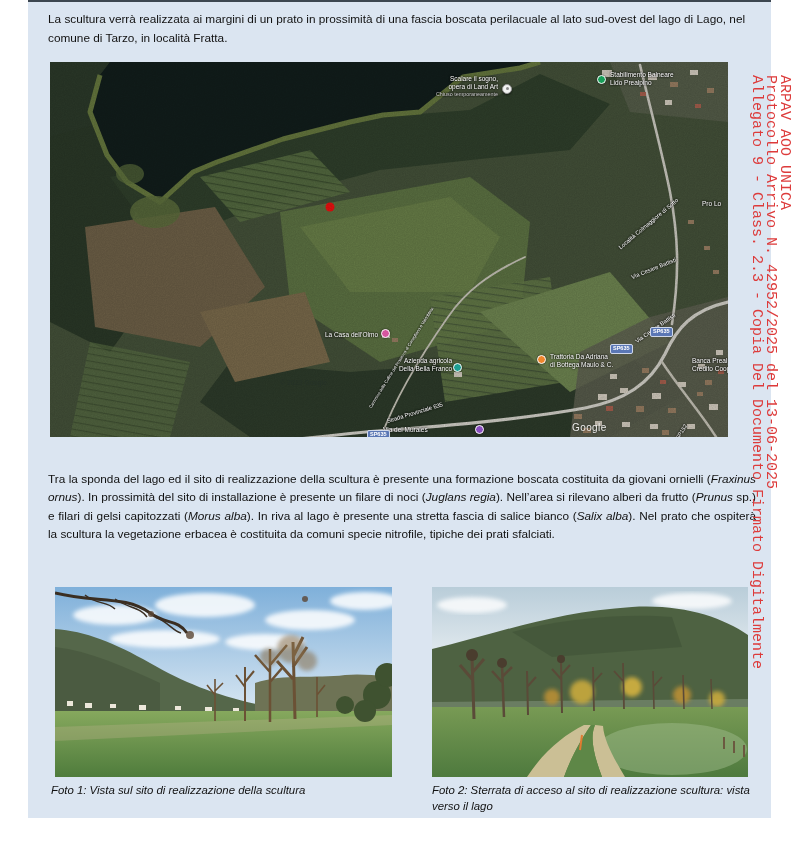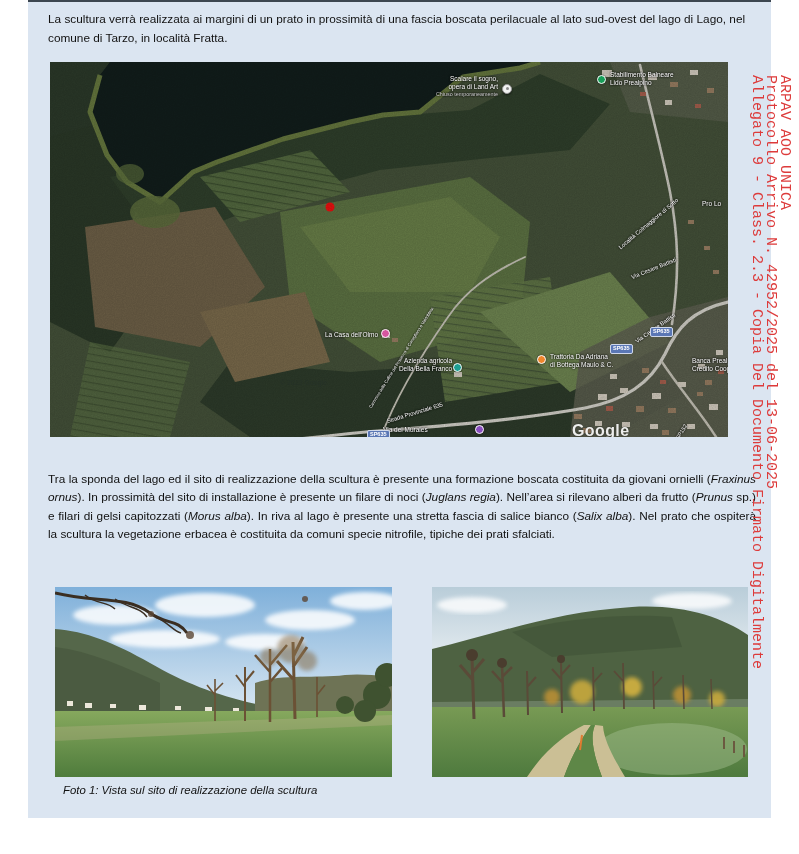--- a/index.html
+++ b/index.html
@@ -16,32 +16,32 @@
   .mlab .sub{color:#d2d2d2;font-size:5.4px;}
   .right{text-align:right;}
   .poi{position:absolute;width:9px;height:9px;border-radius:50%;border:1.5px solid #fff;
     box-sizing:border-box;box-shadow:0 0 2px rgba(0,0,0,.6);}
   .pin{position:absolute;width:10px;height:10px;border-radius:50%;background:#f2f2f2;
     border:1px solid #9a9a9a;box-sizing:border-box;box-shadow:0 1px 2px rgba(0,0,0,.5);}
   .pin::after{content:"";position:absolute;left:3px;top:2px;width:3px;height:3px;border-radius:50%;background:#8a8a8a;}
   .badge{position:absolute;background:#5a77b5;color:#fff;font-size:5.5px;font-weight:bold;
     padding:1px 2px;border-radius:2px;border:1px solid #cfd8ea;line-height:1;}
   .rot{transform-origin:left bottom;}
-  .wm{position:absolute;color:#fff;opacity:.9;font-size:16px;letter-spacing:.4px;
-    text-shadow:0 0 2px rgba(0,0,0,.5);font-weight:bold;}
+  .wm{position:absolute;color:#fff;opacity:.9;font-size:10px;letter-spacing:.4px;
+    text-shadow:0 0 2px rgba(0,0,0,.5);}
   .cpr{position:absolute;color:#1d2630;opacity:.22;font-size:7px;}
   .figcap{position:absolute;left:20px;top:441px;width:700px;margin:0;font-size:11.6px;
     font-style:italic;color:#111;}
   .para2{position:absolute;left:20px;top:468px;width:708px;margin:0;font-size:11.8px;
     line-height:18.4px;color:#111;text-align:justify;}
   .photo{position:absolute;top:585px;overflow:hidden;background:#7a9157;}
   .photo1{left:27px;width:337px;height:190px;}
   .photo2{left:404px;width:316px;height:190px;}
   .fotocap{position:absolute;top:781px;margin:0;font-size:11.4px;font-style:italic;color:#111;line-height:15.5px;}
-  .cap1{left:35px;width:335px;font-style:italic;}
+  .cap1{left:23px;width:335px;font-style:italic;}
   .cap2{left:404px;width:330px;}
   .band{position:absolute;left:0;top:828px;width:741px;height:22px;background:#b9cde4;
     border:1px solid #6f87a5;border-left:none;border-right:none;text-align:center;
     font-size:12px;font-weight:bold;font-style:italic;color:#111;line-height:22px;}
   .stamp{position:absolute;top:75px;right:8px;z-index:50;writing-mode:vertical-rl;
     font-family:"Liberation Mono",monospace;font-size:15px;line-height:14px;
     letter-spacing:0;color:#dd3b3b;white-space:pre;}
 </style>
 </head>
 <body>
@@ -325,18 +325,19 @@
       <path d="M150,148 L148,163" stroke="#e07b30" stroke-width="2"></path>
       <g stroke="#6b5940" stroke-width="2">
           <path d="M292,150 L292,162"></path>
           <path d="M302,154 L302,166"></path>
           <path d="M312,158 L312,170"></path>
         </g>
     </svg>
   </div>
 
   <p class="fotocap cap1">Foto 1: Vista sul sito di realizzazione della scultura</p>
+  <p class="fotocap cap2">Foto 2: Sterrata di acceso al sito di realizzazione scultura: vista verso il lago</p>
 
 </div>
 
 <div class="stamp" style="color: rgb(221, 59, 59);"><span>ARPAV AOO UNICA</span>
 <span>Protocollo Arrivo N. 42952/2025 del 13-06-2025</span>
 <span>Allegato 9 - Class. 2.3 - Copia Del Documento Firmato Digitalmente</span></div>
 
 </body></html>

